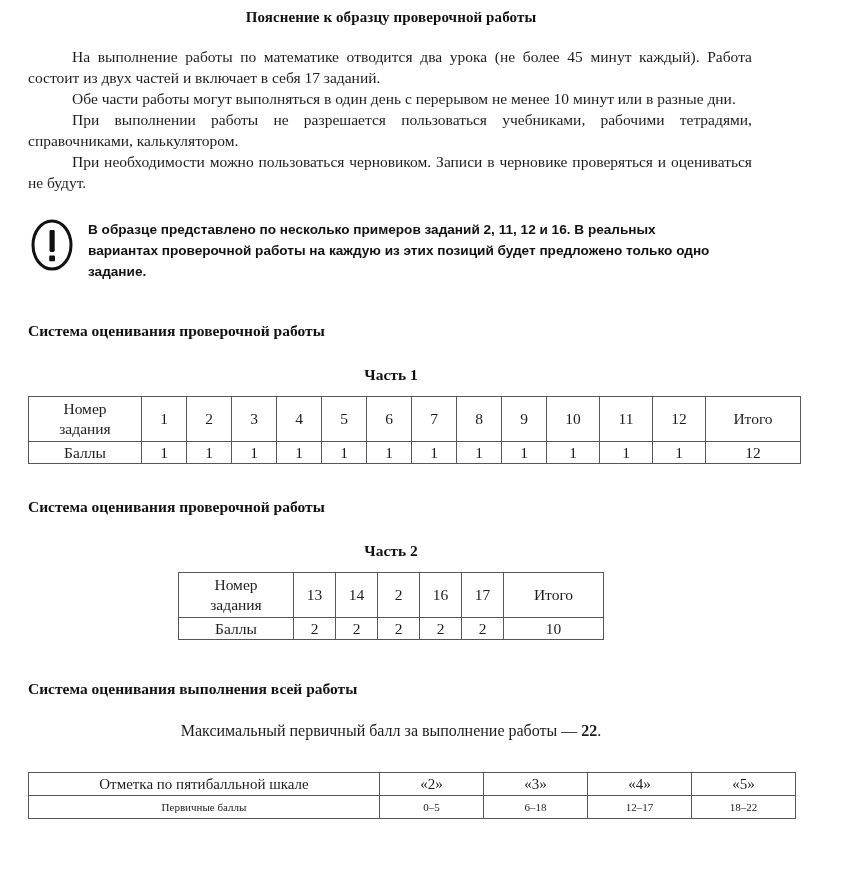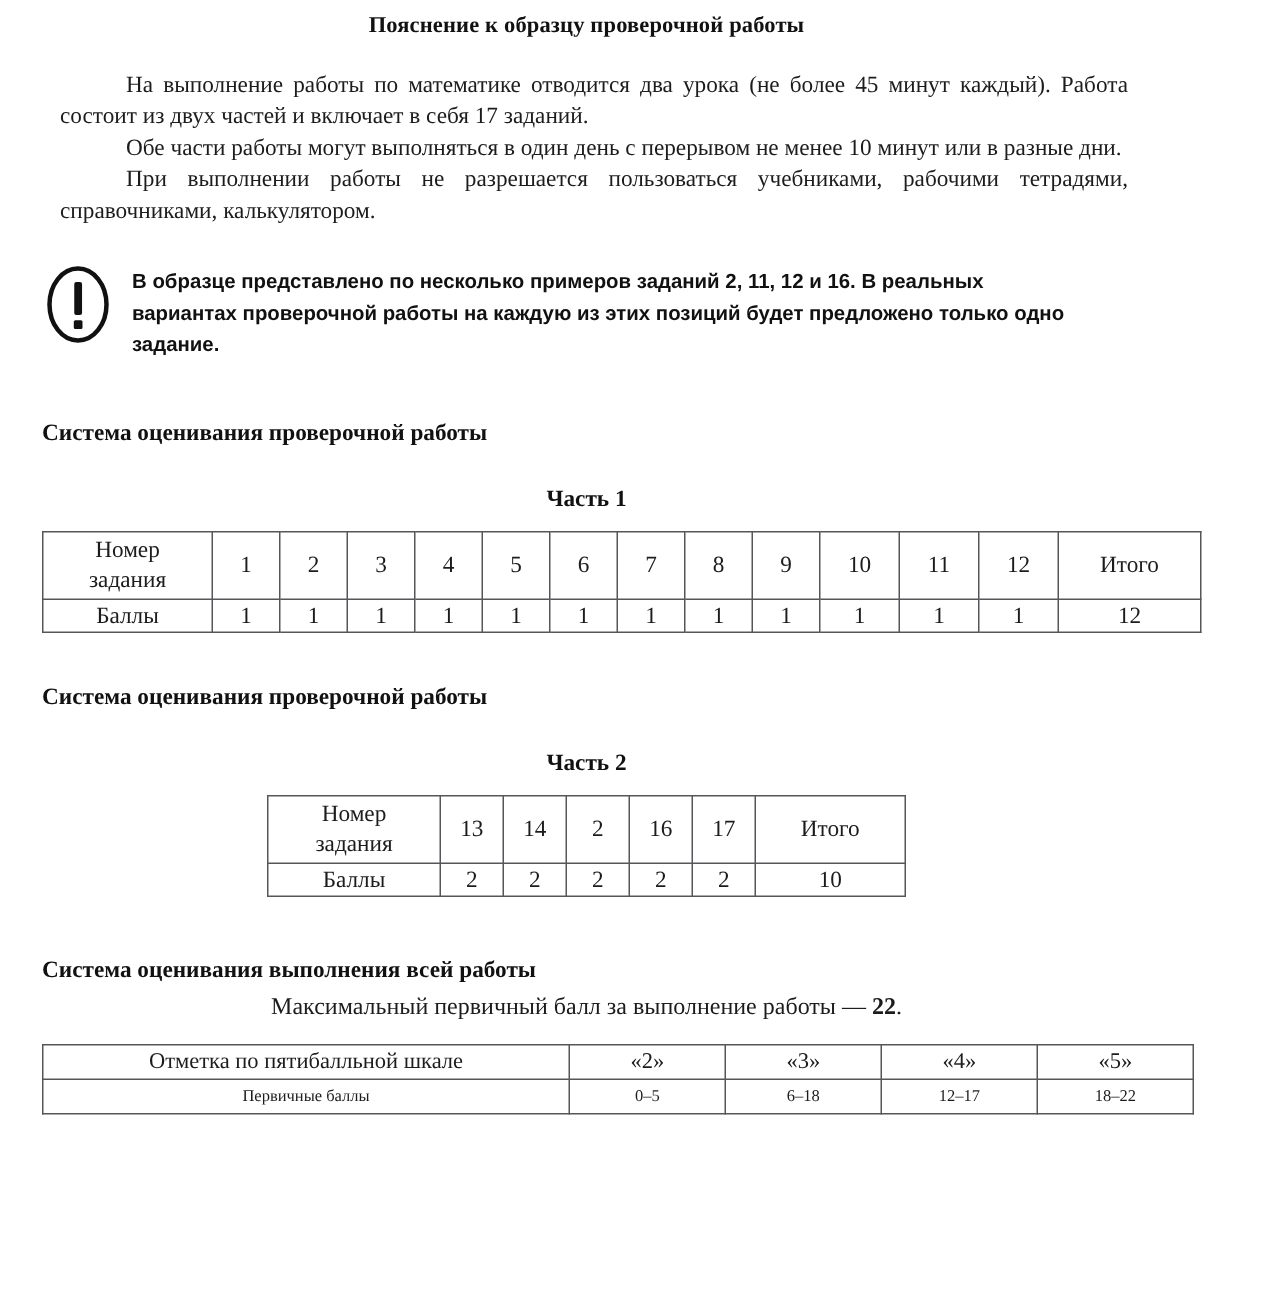--- a/index.html
+++ b/index.html
@@ -34,21 +34,21 @@
     padding-top: 9px;
     color: #111;
   }
 
   
   .intro {
     margin-top: 20px;
     padding-right: 2px;
   }
   .intro p {
-    margin: 0 0 0 12px;
+    margin: 0 0 0 0;
     font-size: 15.5px;
     line-height: 21px;
     text-align: justify;
     text-indent: 44px;
     color: #1c1c1c;
   }
 
   
   .notice {
     display: flex;
@@ -84,21 +84,21 @@
   .sub-title {
     text-align: center;
     font-weight: bold;
     font-size: 15.5px;
     margin: 0;
     color: #111;
   }
   .center-line {
     text-align: center;
     font-size: 16px;
-    margin: 0;
+    margin: 17px;
     color: #1c1c1c;
   }
   .center-line .bold { font-weight: bold; }
   .center-italic {
     text-align: center;
     font-style: italic;
     font-size: 15.5px;
     margin: 0;
     color: #1c1c1c;
   }
@@ -146,20 +146,21 @@
 <body>
 
 <div class="page">
 
   <h1 class="doc-title">Пояснение к образцу проверочной работы</h1>
 
   <div class="intro">
     <p>На выполнение работы по математике отводится два урока (не более 45 минут каждый). Работа состоит из двух частей и включает в себя 17 заданий.</p>
     <p>Обе части работы могут выполняться в один день с перерывом не менее 10 минут или в разные дни.</p>
     <p>При выполнении работы не разрешается пользоваться учебниками, рабочими тетрадями, справочниками, калькулятором.</p>
+    <p>При необходимости можно пользоваться черновиком. Записи в черновике проверяться и оцениваться не будут.</p>
   </div>
 
   <div class="notice">
     <div class="notice-icon">
       <svg width="44" height="56" viewBox="0 0 44 56" aria-hidden="true">
         <ellipse cx="22" cy="28" rx="19" ry="24" fill="none" stroke="#111111" stroke-width="3"></ellipse>
         <rect x="19.5" y="13" width="5.2" height="22" rx="1.4" fill="#111111"></rect>
         <rect x="19.2" y="38.5" width="5.8" height="5.8" rx="1" fill="#111111"></rect>
       </svg>
     </div>

